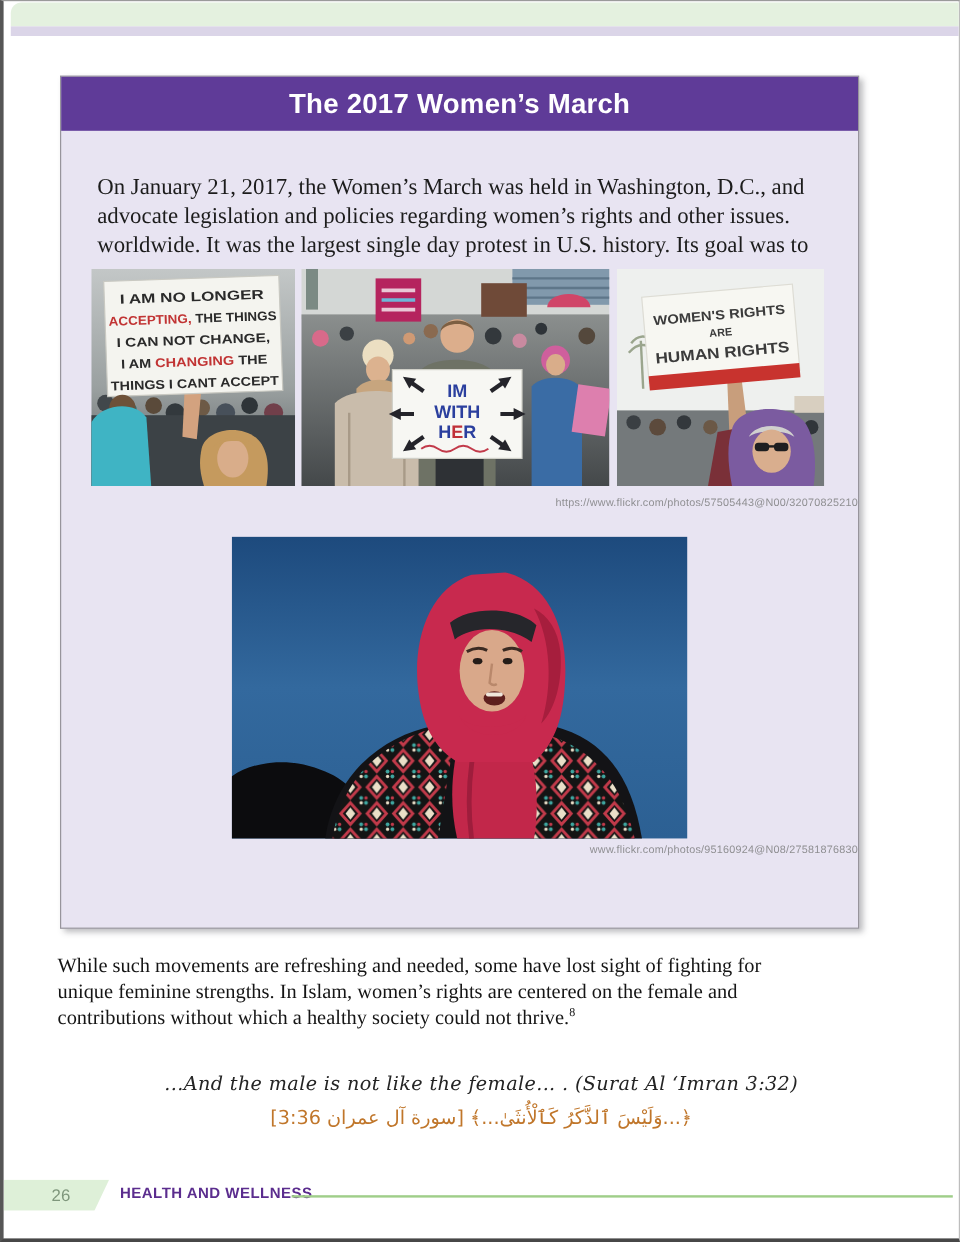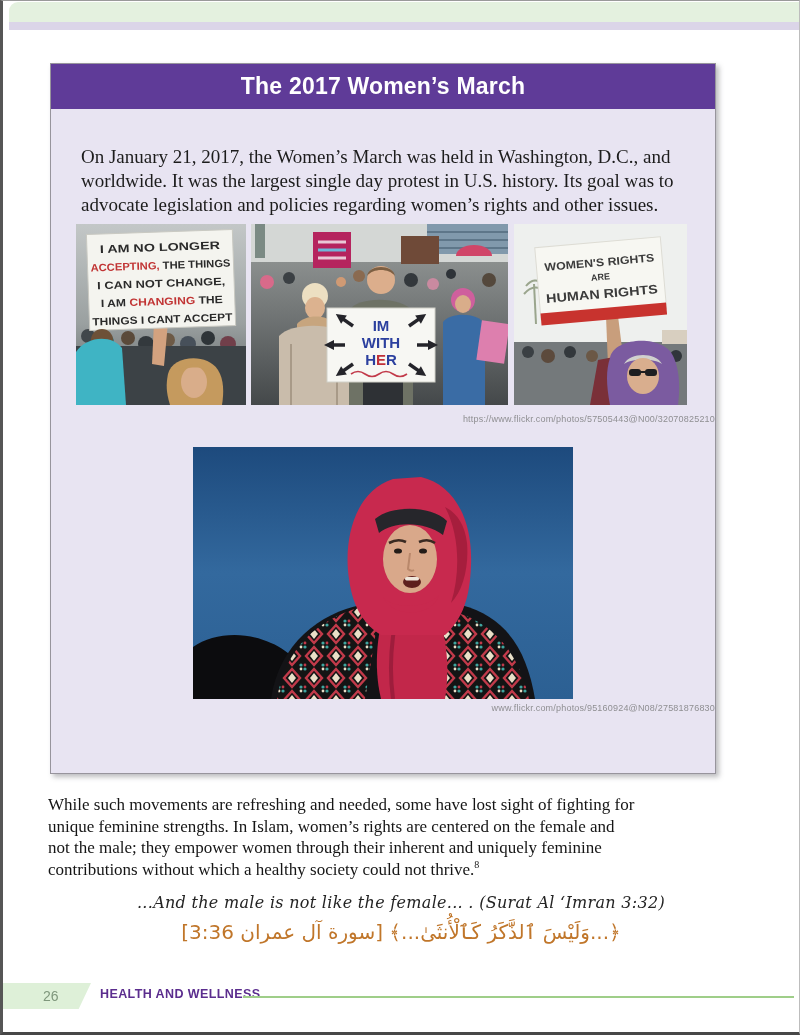--- a/index.html
+++ b/index.html
@@ -26,21 +26,21 @@
   .portrait svg{display:block;width:100%;height:100%;}
   .caption{position:absolute;left:0;right:0;top:659px;text-align:center;white-space:nowrap;
     font-family:"Liberation Serif",serif;font-weight:bold;font-size:10.5px;color:#5c2d91;}
 
   .body-par{position:absolute;left:45px;top:793px;width:680px;font-family:"Liberation Serif",serif;
     font-size:17px;line-height:21.5px;color:#151515;}
   .body-par sup{font-size:10px;vertical-align:super;line-height:0;}
   .quote-en{position:absolute;left:0;right:0;top:892px;text-align:center;font-family:"DejaVu Serif",serif;
     font-style:italic;font-size:16px;color:#242424;letter-spacing:.3px;}
   .quote-ar{position:absolute;left:0;right:0;top:914px;text-align:center;direction:rtl;
-    font-family:"DejaVu Sans",sans-serif;font-size:20px;line-height:34px;color:#c0762a;}
+    font-family:"DejaVu Sans",sans-serif;font-size:16px;line-height:34px;color:#c0762a;}
 
   .footer-tab{position:absolute;left:0;top:982px;width:88px;height:26px;background:#def0d8;
     -webkit-clip-path:polygon(0 0,100% 0,86% 100%,0 100%);clip-path:polygon(0 0,100% 0,86% 100%,0 100%);
     display:flex;align-items:center;}
   .footer-num{margin-left:40px;font-size:14px;color:#7f977c;}
   .footer-section{position:absolute;left:97px;top:986px;font-size:12.5px;font-weight:bold;color:#5b2d8e;letter-spacing:.4px;}
   .footer-line{position:absolute;left:240px;right:5px;top:995px;height:2px;background:#9fce89;}
 
   .sign-text{font-family:"Liberation Sans",sans-serif;font-weight:bold;}
 </style>
@@ -51,22 +51,22 @@
   <div class="top-green"></div>
   <div class="top-lav"></div>
 
   <div class="infobox">
     <div class="infobox-header">
       <span class="infobox-title">The 2017 Women’s March</span>
     </div>
 
     <div class="intro">
       <div>On January 21, 2017, the Women’s March was held in Washington, D.C., and</div>
+      <div>advocate legislation and policies regarding women’s rights and other issues.</div>
       <div>worldwide. It was the largest single day protest in U.S. history. Its goal was to</div>
-      <div>advocate legislation and policies regarding women’s rights and other issues.</div>
     </div>
 
     <div class="photo" id="photo-march-1">
       <svg viewBox="0 0 170 181">
         <defs>
           <linearGradient id="p1bg" x1="0" y1="0" x2="0" y2="1">
             <stop offset="0" stop-color="#c3c7c7"></stop>
               <stop offset=".55" stop-color="#9aa0a0"></stop>
               <stop offset="1" stop-color="#565b5e"></stop>
           </linearGradient>
@@ -264,21 +264,20 @@
         </g>
       </svg>
     </div>
 
     <div class="credit" id="credit-portrait">www.flickr.com/photos/95160924@N08/27581876830</div>
   </div>
 
   <div class="body-par">
     <div>While such movements are refreshing and needed, some have lost sight of fighting for</div>
     <div>unique feminine strengths. In Islam, women’s rights are centered on the female and</div>
-    <div>not the male; they empower women through their inherent and uniquely feminine</div>
     <div><span>contributions without which a healthy society could not thrive.</span><sup>8</sup></div>
   </div>
 
   <div class="quote-en">...And the male is not like the female... . (Surat Al ‘Imran 3:32)</div>
   <div class="quote-ar">﴿...وَلَيْسَ ٱلذَّكَرُ كَٱلْأُنثَىٰ...﴾ [سورة آل عمران 3:36]</div>
 
   <div class="footer-tab">
     <span class="footer-num">26</span>
   </div>
   <div class="footer-section">HEALTH AND WELLNESS</div>

